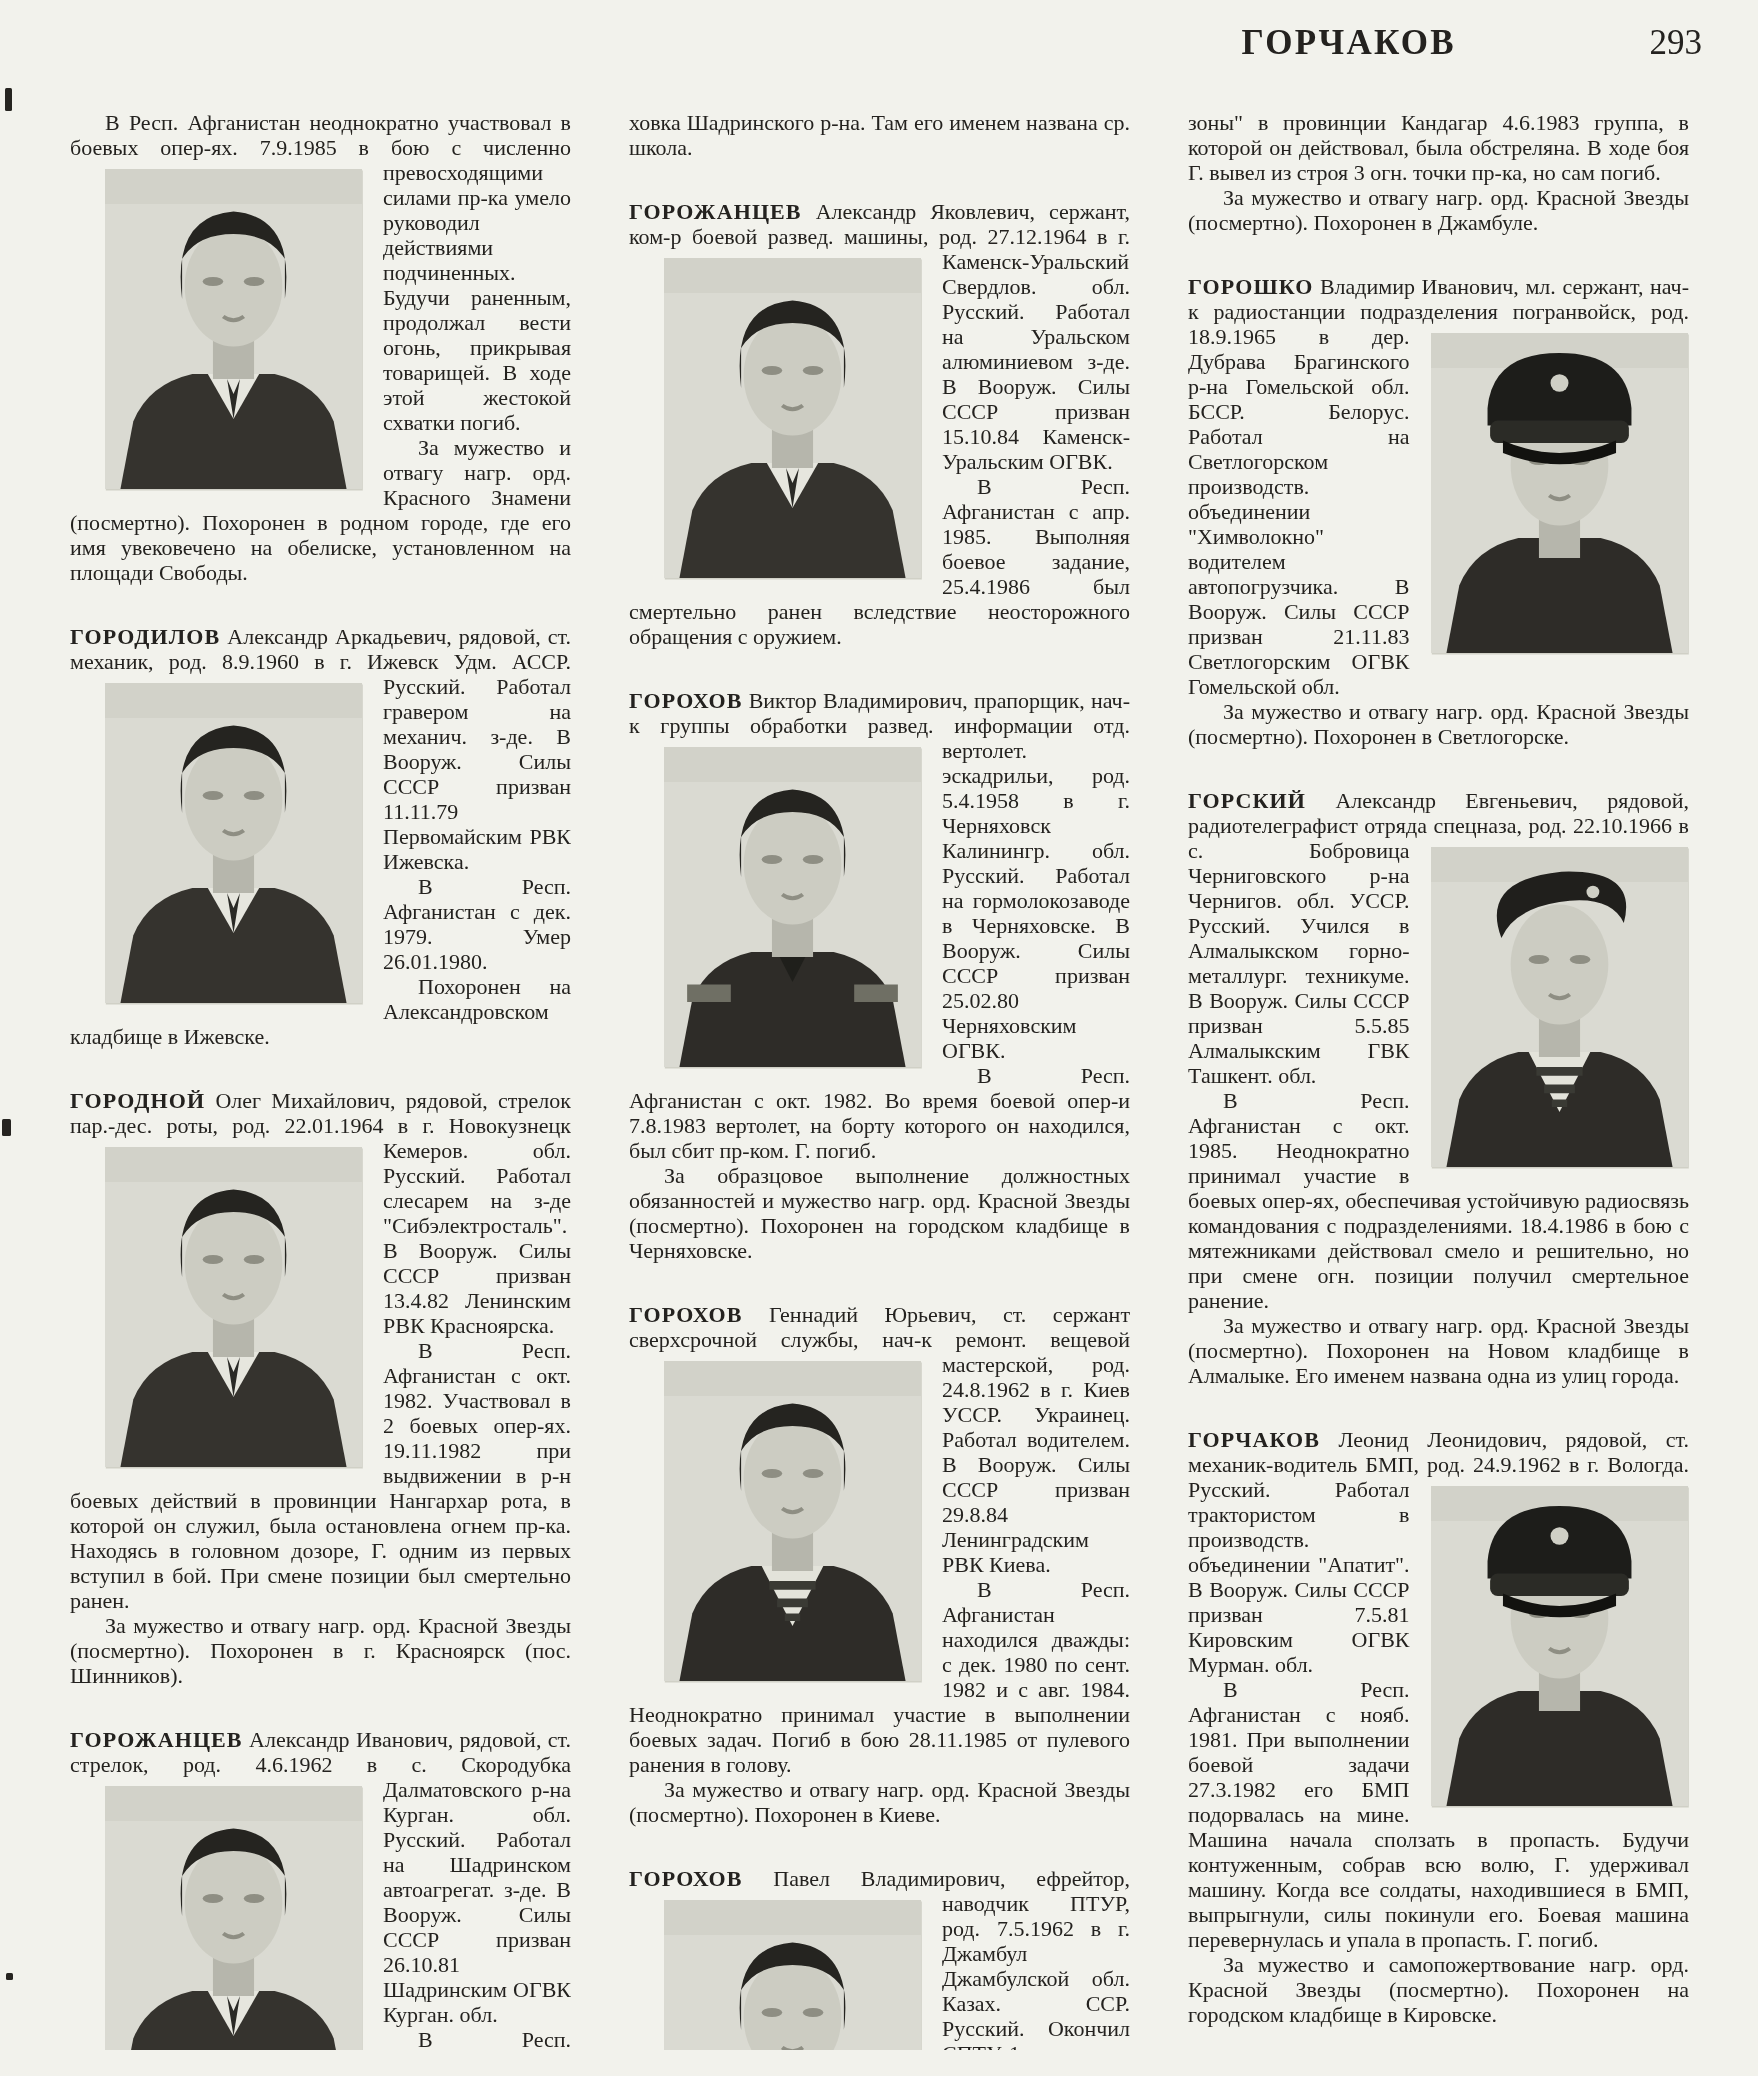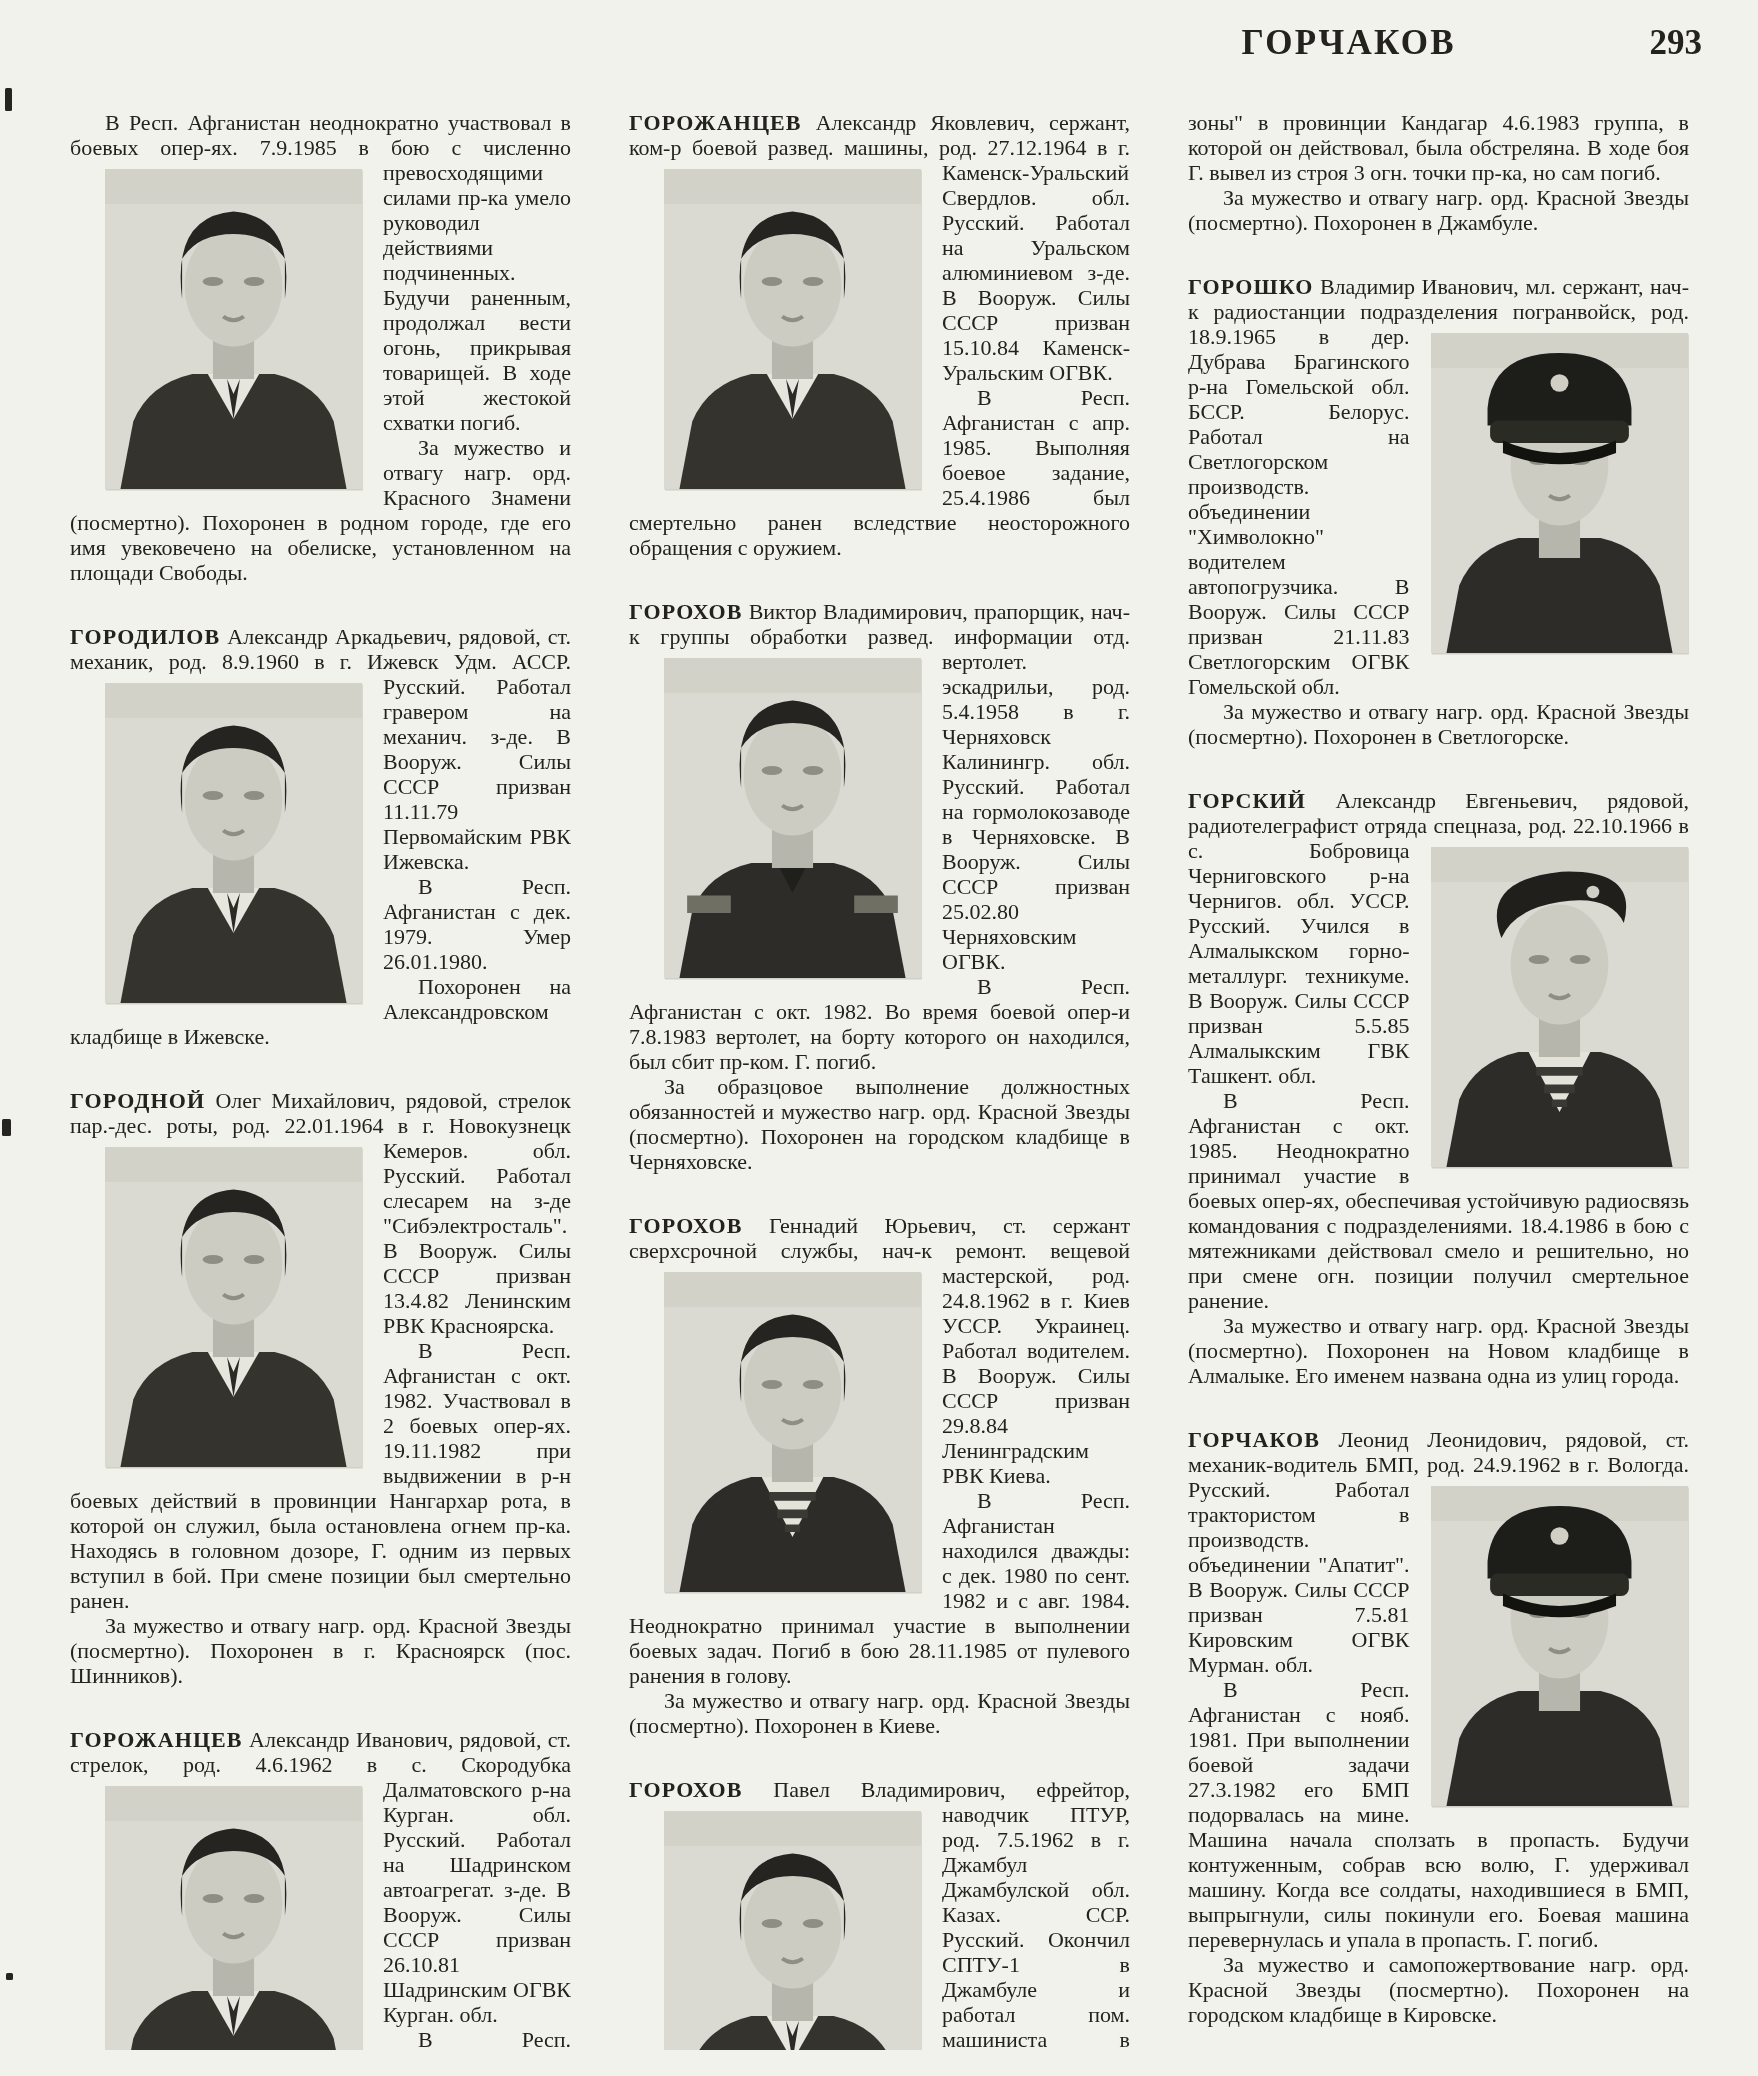--- a/index.html
+++ b/index.html
@@ -11,21 +11,21 @@
   .sheet{
     position:relative;width:1759px;height:2077px;overflow:hidden;
     background:#f2f2ec;color:#24221f;
   }
   
   .hdr{position:absolute;top:22.6px;left:54px;right:54px;height:47px;}
   .hdr .t{
     position:absolute;right:249px;top:0;
     font-size:35px;font-weight:700;letter-spacing:2.3px;white-space:nowrap;
   }
-  .hdr .n{position:absolute;right:3px;top:0;font-size:35px;font-weight:700;}
+  .hdr .n{position:absolute;right:3px;top:0;font-size:35px;font-weight:400;}
   
   .cols{
     position:absolute;top:94px;left:54px;right:54px;bottom:27px;
     display:flex;gap:26px;overflow:hidden;
   }
   .col{flex:1 1 0;overflow:hidden;min-width:0;}
   .entry{clear:both;margin:16px;padding:0;}
   .entry + .entry{margin-top:39px;}
   .para{
     margin:0;padding:0;
@@ -140,20 +140,23 @@
                   <path d="M46 59 Q50 62 54 59" stroke="#8e8e83" stroke-width="1.6" fill="none"></path>
                 </g>
                 <path d="M30 52 Q26 19 50 17 Q74 19 70 52 L70 36 Q64 26 50 26 Q36 26 30 36 Z" fill="#252420"></path>
               </svg>
             </span><span> Скородубка Далматовского р-на Курган. обл. Русский. Работал на Шадринском автоагрегат. з-де. В Вооруж. Силы СССР призван 26.10.81 Шадринским ОГВК Курган. обл.</span></p>
           <p class="para ind">В Респ. Афганистан с марта 1982. Отделение десантников, в котором он проходил службу, 21.6.1982 находилось в боевом охранении и было обстреляно пр-ком. В завязавшемся бою Г. действовал смело и решительно. Погиб сраженный пулей.</p>
         </article>
       </section>
     <section class="col">
         <article class="entry">
+          <p class="para"><span>ховка Шадринского р-на. Там его именем названа ср. школа.</span></p>
+        </article>
+        <article class="entry">
           <p class="para"><b class="surname">ГОРОЖАНЦЕВ</b> <span>Александр Яковлевич, сержант, ком-р боевой развед. машины,</span><span class="ph ph-l">
               <svg viewBox="0 0 100 128" preserveAspectRatio="none" role="img">
                 <rect x="0" y="0" width="100" height="128" fill="#dadad2"></rect>
                 <rect x="0" y="0" width="100" height="14" fill="#d2d2c9"></rect>
                 <path d="M6 128 L11 101 Q17 86 34 82 L66 82 Q83 86 89 101 L94 128 Z" fill="#35332e"></path>
                 <path d="M40 82 L50 100 L60 82 Z" fill="#e6e6de"></path>
                 <path d="M47.5 84 L50 100 L52.5 84 L50 90 Z" fill="#2a2a26"></path>
                 <g transform="translate(0 0)">
                   <rect x="42" y="64" width="16" height="20" fill="#b6b6ac"></rect>
                   <ellipse cx="50" cy="47" rx="19" ry="24" fill="#ccccc2"></ellipse>

